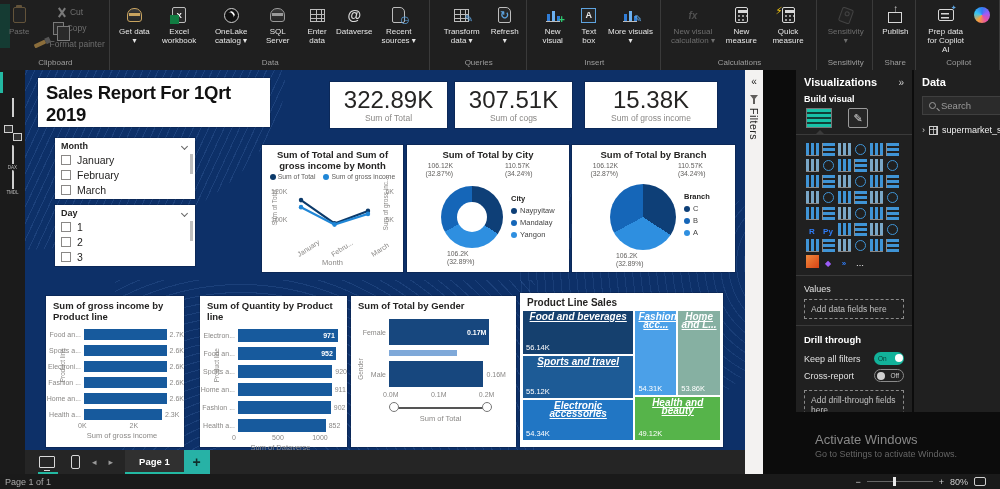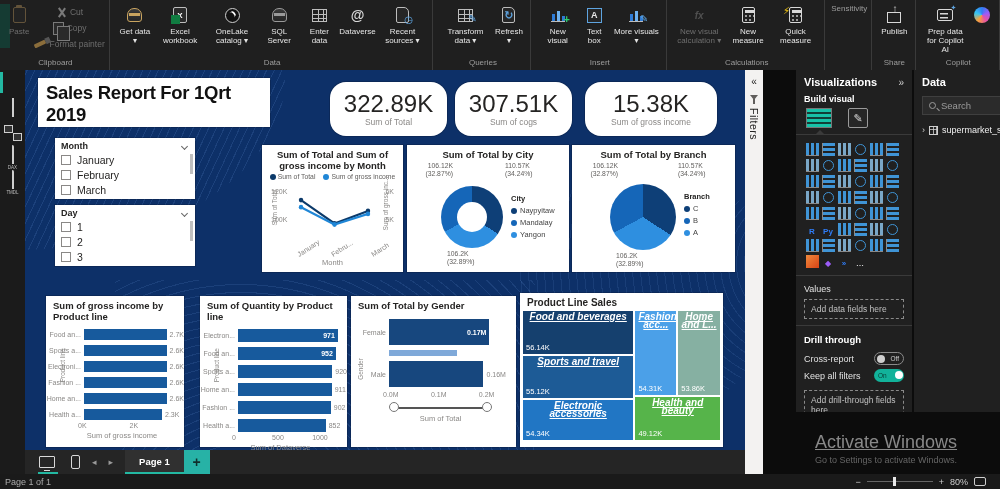--- a/index.html
+++ b/index.html
@@ -93,21 +93,21 @@
 
   
   #canvas{position:absolute;left:25px;top:70px;width:720px;height:380px;background:#0d3068;overflow:hidden;}
   .swirl{position:absolute;pointer-events:none;}
   .sw1{left:-40px;top:-10px;width:300px;height:190px;background:repeating-linear-gradient(115deg,rgba(130,180,255,.13) 0 1px,transparent 1px 7px);border-radius:0 0 90% 0;}
   .sw2{left:90px;bottom:-60px;width:420px;height:230px;background:repeating-radial-gradient(circle at 30% 110%,rgba(130,180,255,.12) 0 1px,transparent 1px 8px);}
   .sw3{right:-30px;top:90px;width:260px;height:260px;background:repeating-radial-gradient(circle at 110% 40%,rgba(130,180,255,.10) 0 1px,transparent 1px 8px);border-radius:50%;}
   .card{position:absolute;background:#fff;box-shadow:0 0 0 1px rgba(0,0,0,.15);}
   .title-card{left:13px;top:8px;width:232px;height:49px;padding:4px 8px;}
   .title-card .rtitle{font-size:18.5px;font-weight:bold;color:#111;letter-spacing:-.3px;}
-  .kpi{width:117px;height:54px;top:12px;display:flex;flex-direction:column;align-items:center;justify-content:center;border-radius:16px;}
+  .kpi{width:117px;height:46px;top:12px;display:flex;flex-direction:column;align-items:center;justify-content:center;}
   .kv{font-size:24px;color:#252423;line-height:25px;}
   .kl{font-size:8.5px;color:#8a8886;margin-top:1px;}
   
   .slicer{left:30px;width:140px;height:61px;padding:3px 6px;}
   .shead{display:flex;align-items:center;justify-content:space-between;}
   .shead .st{font-size:9px;font-weight:bold;color:#252423;}
   .chev{width:5px;height:5px;border-right:1.2px solid #666;border-bottom:1.2px solid #666;transform:rotate(45deg);margin-right:2px;}
   .sitem{display:flex;align-items:center;gap:6px;margin-top:3px;}
   .cbx{width:10px;height:10px;border:1px solid #8a8886;background:#fff;}
   .slab{font-size:10.5px;color:#252423;}
@@ -219,21 +219,21 @@
   .ptab{margin-left:12px;height:24px;display:flex;align-items:center;padding:0 14px;background:#303030;color:#fff;font-size:9.5px;font-weight:bold;border-bottom:2.5px solid #23b8a2;cursor:pointer;}
   .padd{width:26px;height:24px;background:#27b2a6;color:#10302c;font-size:14px;font-weight:bold;display:flex;align-items:center;justify-content:center;cursor:pointer;}
   #statusbar{position:absolute;left:0;top:474px;width:1000px;height:15px;background:#1a1a1a;display:flex;align-items:center;color:#aaa;font-size:9px;}
   #statusbar .sleft{margin-left:5px;}
   .zoomctl{margin-left:auto;margin-right:14px;display:flex;align-items:center;gap:6px;color:#cfcfcf;}
   .ztrack2{position:relative;width:66px;height:1.5px;background:#666;}
   .zknob{position:absolute;left:26px;top:-3.5px;width:3px;height:9px;background:#e8e8e8;}
   .fitic{width:12px;height:9px;border:1.2px solid #cfcfcf;border-radius:2px;}
   
   #watermark{position:absolute;left:815px;top:432px;color:#9e9e9e;}
-  #watermark .w1{font-size:18px;font-weight:normal;opacity:.85;text-decoration:underline;}
+  #watermark .w1{font-size:13px;font-weight:normal;opacity:.85;}
   #watermark .w2{font-size:9px;opacity:.7;margin-top:2px;color:#8a8a8a;}
 </style>
 </head>
 <body>
 
 <div id="app">
   <div id="ribbon">
       <div class="accent-strip"></div>
       <div class="rgroup clipboard">
         <div class="rbtns">
@@ -382,20 +382,28 @@
               <i class="shp calcu">
                 <i class="bolt">⚡</i>
               </i>
             </div>
             <div class="rlbl">Quick measure</div>
           </div>
         </div>
         <div class="rglabel">Calculations</div>
       </div>
       <div class="rgroup">
+        <div class="rbtns">
+          <div class="rbtn disabled">
+            <div class="ric">
+              <i class="shp tagi"></i>
+            </div>
+            <div class="rlbl">Sensitivity ▾</div>
+          </div>
+        </div>
         <div class="rglabel">Sensitivity</div>
       </div>
       <div class="rgroup">
         <div class="rbtns">
           <div class="rbtn">
             <div class="ric">
               <i class="shp pubi"></i>
             </div>
             <div class="rlbl">Publish</div>
           </div>
@@ -809,29 +817,29 @@
         <div class="gcell gc2">◆</div>
         <div class="gcell gc3">»</div>
         <div class="gcell gce">…</div>
       </div>
     <div class="hr"></div>
     <div class="sectlab">Values</div>
     <div class="dashedbox">Add data fields here</div>
     <div class="hr"></div>
     <div class="sectlab bold">Drill through</div>
     <div class="togrow">
+      <span>Keep all filters</span>
+      <span class="tog on">
+          <span>On</span>
+        </span>
+    </div>
+    <div class="togrow">
       <span>Cross-report</span>
       <span class="tog off">
           <span>Off</span>
-        </span>
-    </div>
-    <div class="togrow">
-      <span>Keep all filters</span>
-      <span class="tog on">
-          <span>On</span>
         </span>
     </div>
     <div class="dashedbox" style="margin-top:8px">Add drill-through fields here</div>
     <div class="pvoid"></div>
   </div>
 
   <div class="panel" id="dataPanel">
     <div class="phead">
       <span class="pt">Data</span>
       <span class="parr">»</span>

